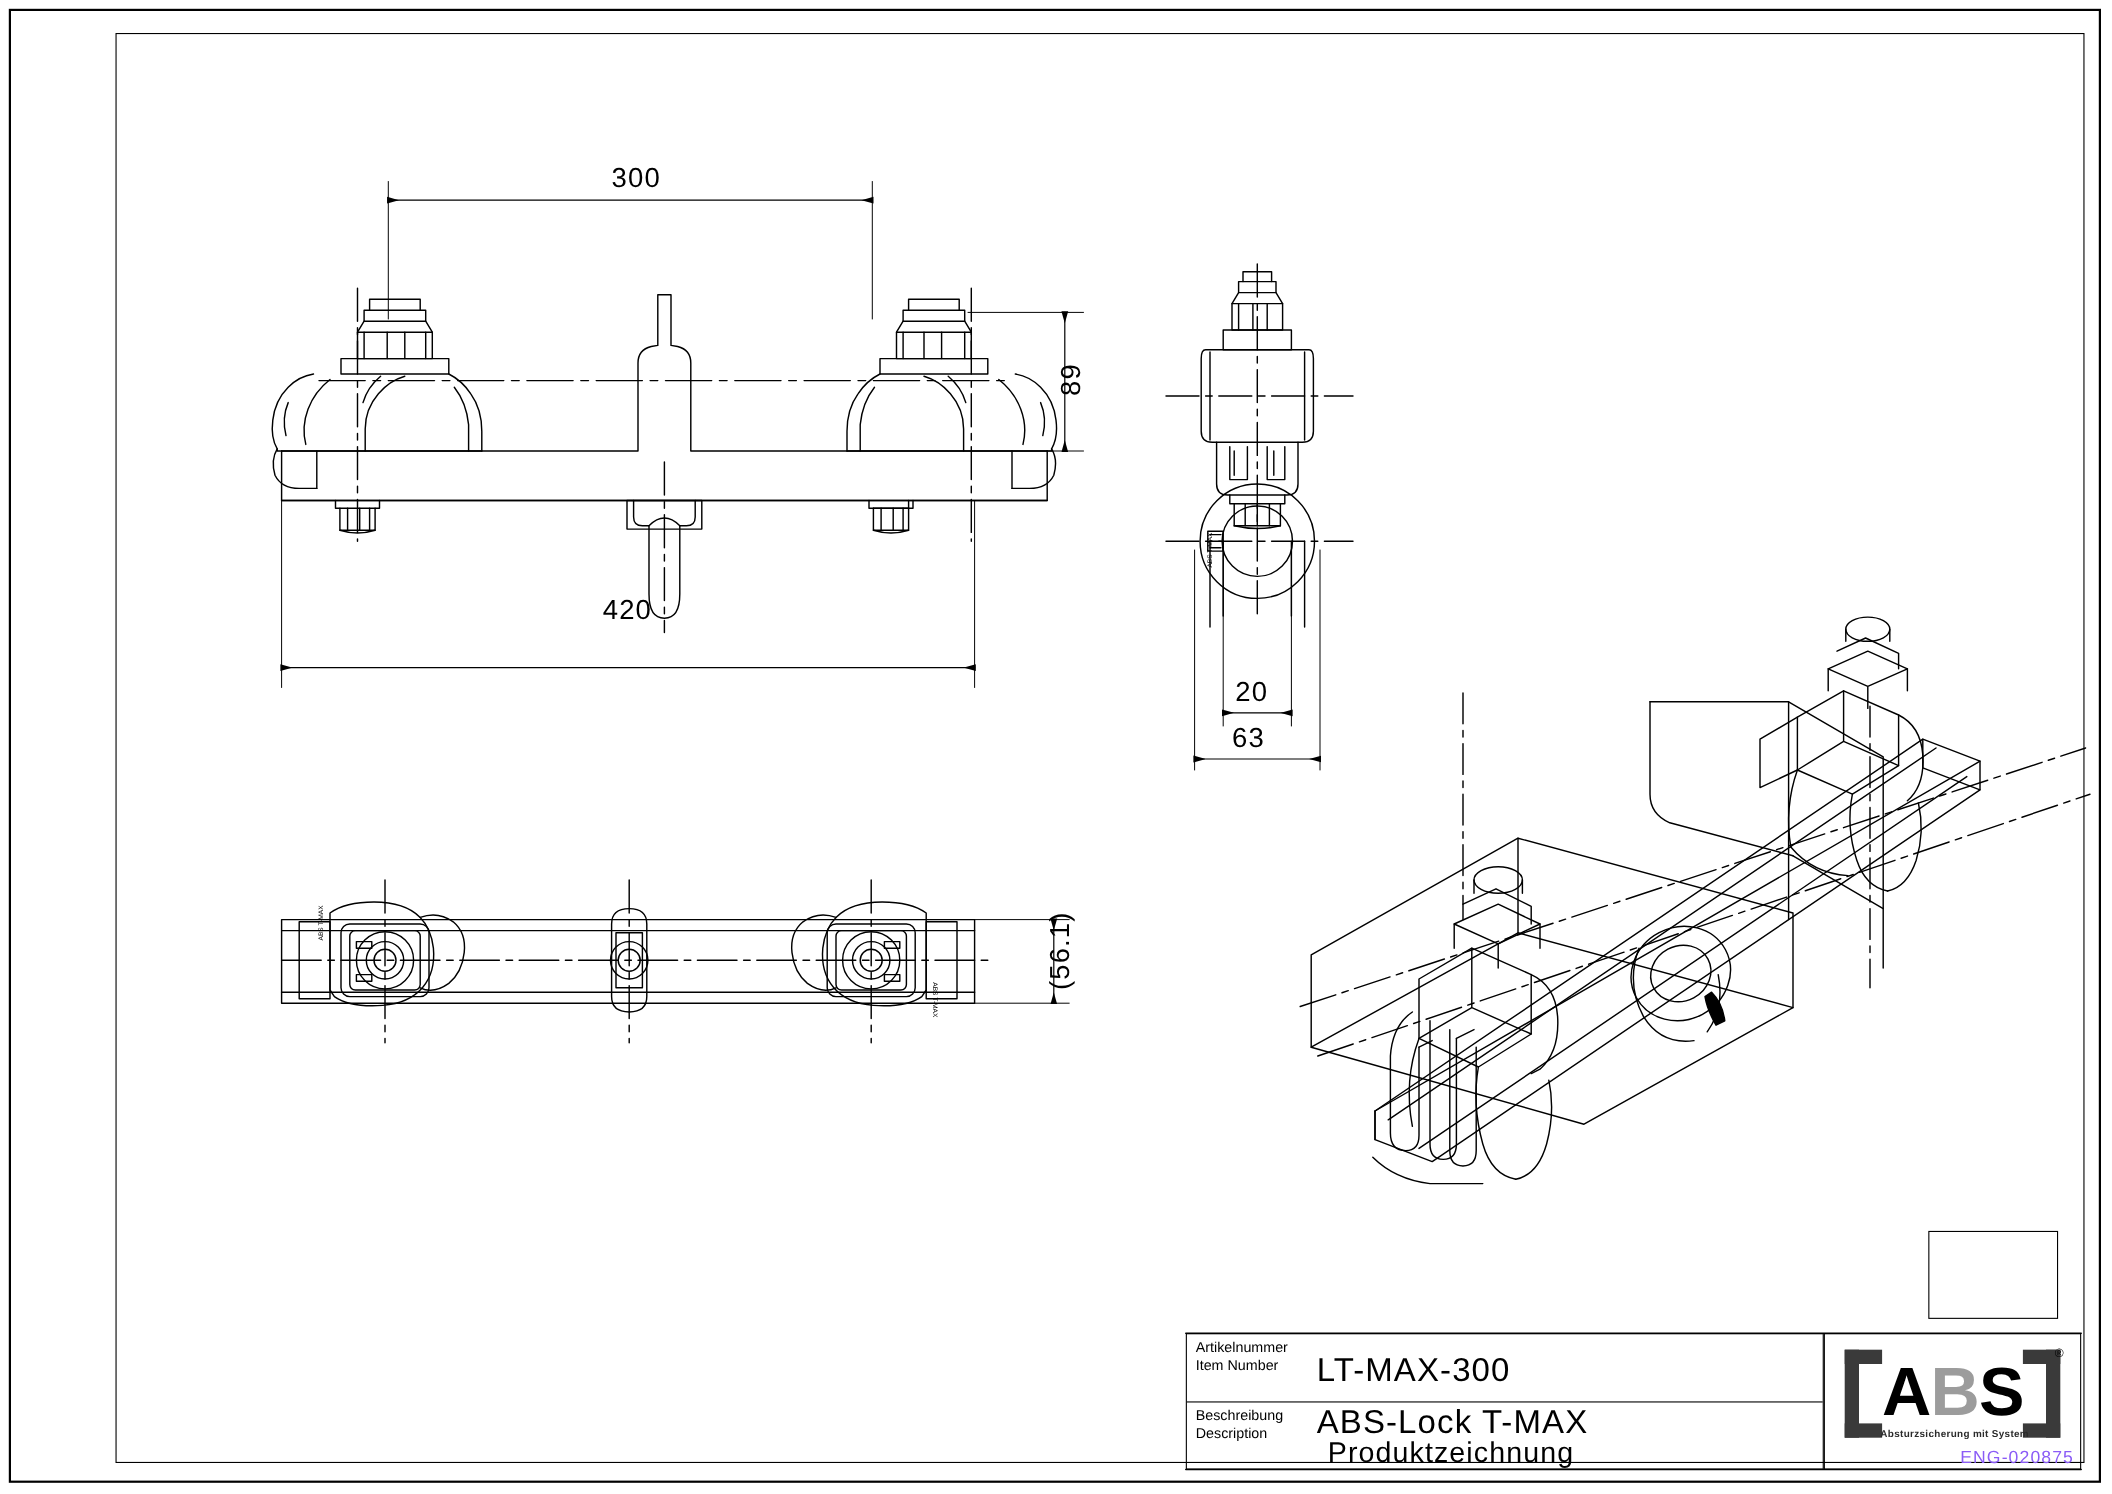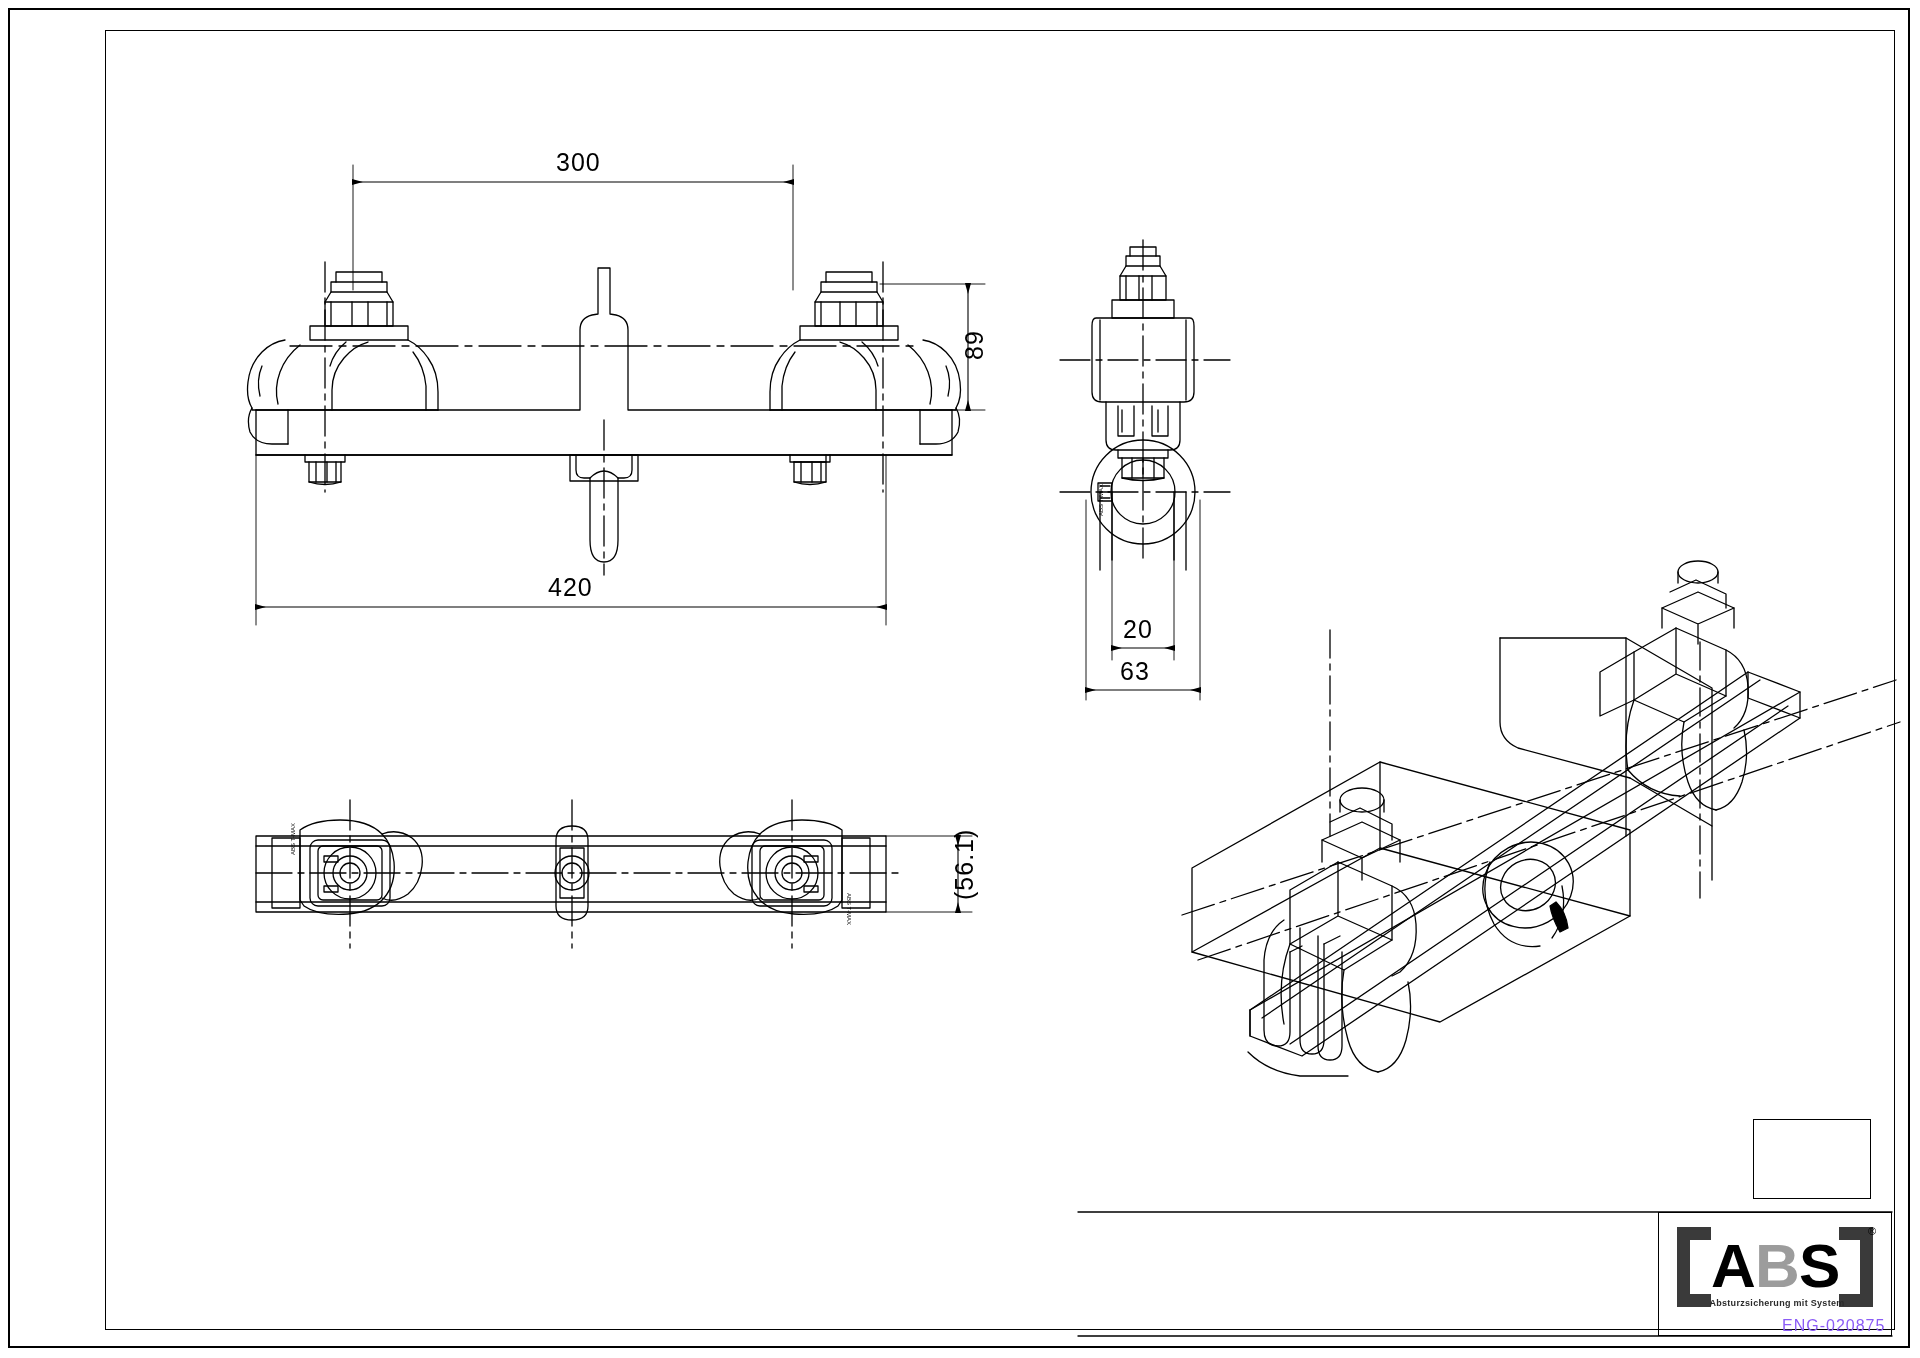--- a/index.html
+++ b/index.html
@@ -311,36 +311,52 @@
           <path d="M1556,902 Q1566,912 1568,928 L1560,932 Q1552,918 1550,906 Z" fill="#000"></path>
         </g>
       </g>
 
       <line x1="1078" y1="1212" x2="1892" y2="1212" stroke-width="1.4"></line>
       <line x1="1078" y1="1336" x2="1892" y2="1336" stroke-width="1.4"></line>
     </g>
   </svg>
 
   <div class="dimtext" style="left:556px;top:148px;">300</div>
-  <div class="dimtext" style="left:548px;top:573px;">420</div>
+  <div class="dimtext" style="left:548px;top:541px;">420</div>
   <div class="dimtext vert" style="left:960px;top:360px;">89</div>
 
   <div class="dimtext" style="left:1123px;top:615px;">20</div>
   <div class="dimtext" style="left:1120px;top:657px;text-align:right;">63</div>
 
   <div class="dimtext vert" style="left:950px;top:900px;">(56.1)</div>
 
   <div class="micro" style="left:290px;top:855px;transform:rotate(-90deg);transform-origin:left top;">ABS T-MAX</div>
   <div class="micro" style="left:852px;top:893px;transform:rotate(90deg);transform-origin:left top;">ABS T-MAX</div>
   <div class="micro" style="left:1098px;top:516px;transform:rotate(-90deg);transform-origin:left top;">ABS T-MAX</div>
 
   <div class="emptybox"></div>
 
   <div class="tb">
 
+    <div class="tb-left">
+
+      <div class="tb-row tb-row1">
+        <div class="tb-lbl" style="top:4px;">Artikelnummer</div>
+        <div class="tb-lbl" style="top:20px;">Item  Number</div>
+        <div class="tb-val" style="left:118px;top:16px;">LT-MAX-300</div>
+      </div>
+
+      <div class="tb-row tb-row2">
+        <div class="tb-lbl" style="top:4px;">Beschreibung</div>
+        <div class="tb-lbl" style="top:20px;">Description</div>
+        <div class="tb-val" style="left:118px;top:2px;">ABS-Lock  T-MAX</div>
+        <div class="tb-val small" style="left:128px;top:30px;">Produktzeichnung</div>
+      </div>
+
+    </div>
 
     <div class="tb-right">
       <div class="logo">
         <div class="lg-brk" style="left:0;">
           <div class="bt" style="left:0;"></div>
             <div class="bb" style="left:0;"></div>
         </div>
         <div class="lg-A">A</div>
         <div class="lg-B">B</div>
         <div class="lg-S">S</div>

